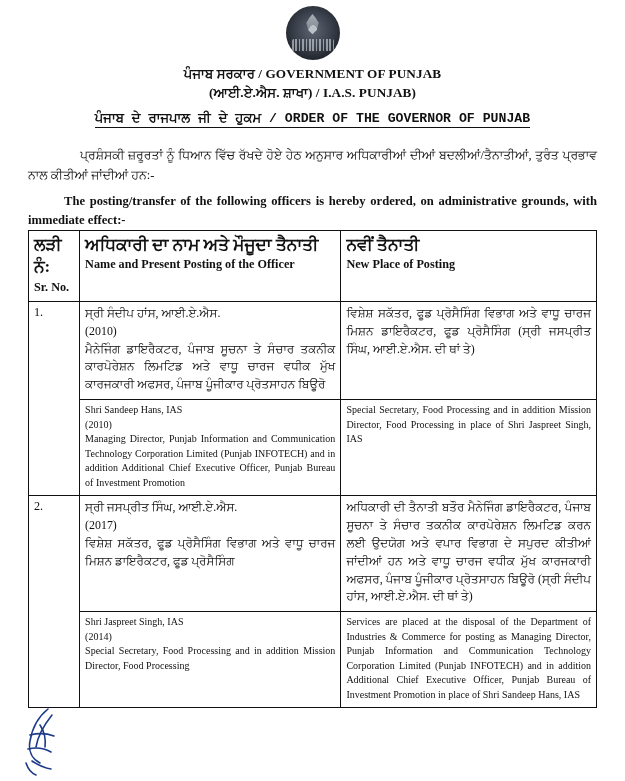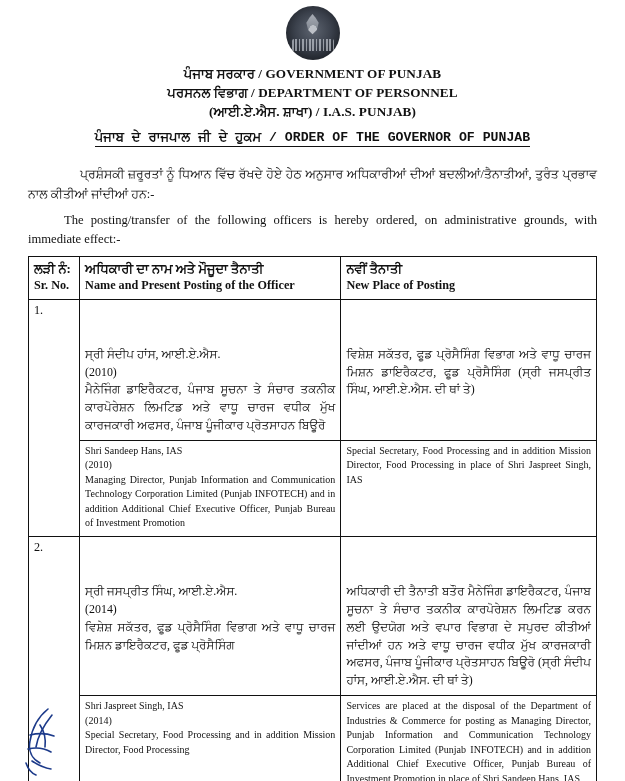--- a/index.html
+++ b/index.html
@@ -98,54 +98,53 @@
     line-height: 1.55;
     text-align: justify;
     margin-top: 20px;
   }
   .para-pa .indent { display: inline-block; width: 52px; }
   .para-en {
     font-size: 12.6px;
     line-height: 1.5;
     text-align: justify;
     margin-top: 7px;
-    margin-bottom: 7px;
+    font-weight: bold;
   }
   .para-en .indent { display: inline-block; width: 36px; }
 
   
   table.main {
     width: 100%;
     border-collapse: collapse;
     table-layout: fixed;
   }
   table.main td, table.main th {
     border: 1px solid #111;
     vertical-align: top;
     padding: 3px 5px 5px 5px;
   }
   .col-sr { width: 9%; }
   .col-present { width: 46%; }
   .col-new { width: 45%; }
 
   .th-pa {
-    font-size: 13px;
+    font-size: 17px;
     font-weight: bold;
     line-height: 1.35;
   }
   .th-en {
     font-size: 12.2px;
     font-weight: bold;
     line-height: 1.35;
   }
   .cell-pa {
     font-size: 11.9px;
     line-height: 1.5;
     text-align: justify;
-    margin-top: 43px;
   }
   .cell-en {
     font-size: 10px;
     line-height: 1.45;
     text-align: justify;
   }
   .sr-num {
     font-size: 12.2px;
     text-align: left;
   }
@@ -165,21 +164,20 @@
 <body>
 
 <div class="page">
 
   <div class="emblem-wrap">
     <div class="emblem"></div>
   </div>
 
   <div class="header">
     <div class="h-line">ਪੰਜਾਬ ਸਰਕਾਰ / GOVERNMENT OF PUNJAB</div>
-    <div class="h-line">ਪਰਸਨਲ ਵਿਭਾਗ / DEPARTMENT OF PERSONNEL</div>
     <div class="h-line">(ਆਈ.ਏ.ਐਸ. ਸ਼ਾਖਾ) / I.A.S. PUNJAB)</div>
   </div>
 
   <div class="order-title">
     <span class="u">ਪੰਜਾਬ ਦੇ ਰਾਜਪਾਲ ਜੀ ਦੇ ਹੁਕਮ / ORDER OF THE GOVERNOR OF PUNJAB</span>
   </div>
 
   <div class="body-wrap">
 
     <div class="para-pa"><span class="indent"></span><span>ਪ੍ਰਸ਼ੰਸਕੀ ਜ਼ਰੂਰਤਾਂ ਨੂੰ ਧਿਆਨ ਵਿੱਚ ਰੱਖਦੇ ਹੋਏ ਹੇਠ ਅਨੁਸਾਰ ਅਧਿਕਾਰੀਆਂ ਦੀਆਂ ਬਦਲੀਆਂ/ਤੈਨਾਤੀਆਂ, ਤੁਰੰਤ ਪ੍ਰਭਾਵ ਨਾਲ ਕੀਤੀਆਂ ਜਾਂਦੀਆਂ ਹਨ:-</span></div>
@@ -232,21 +230,21 @@
             <div class="cell-en">Special Secretary, Food Processing and in addition Mission Director, Food Processing in place of Shri Jaspreet Singh, IAS</div>
           </td>
         </tr>
 
         <tr>
           <td rowspan="2">
             <div class="sr-num">2.</div>
           </td>
           <td>
             <div class="cell-pa" style="white-space: pre-line;">ਸ੍ਰੀ ਜਸਪ੍ਰੀਤ ਸਿੰਘ, ਆਈ.ਏ.ਐਸ.
-(2014)
+(2017)
 ਵਿਸ਼ੇਸ਼ ਸਕੱਤਰ, ਫੂਡ ਪ੍ਰੋਸੈਸਿੰਗ ਵਿਭਾਗ ਅਤੇ ਵਾਧੂ ਚਾਰਜ ਮਿਸ਼ਨ ਡਾਇਰੈਕਟਰ, ਫੂਡ ਪ੍ਰੋਸੈਸਿੰਗ</div>
           </td>
           <td>
             <div class="cell-pa">ਅਧਿਕਾਰੀ ਦੀ ਤੈਨਾਤੀ ਬਤੌਰ ਮੈਨੇਜਿੰਗ ਡਾਇਰੈਕਟਰ, ਪੰਜਾਬ ਸੂਚਨਾ ਤੇ ਸੰਚਾਰ ਤਕਨੀਕ ਕਾਰਪੋਰੇਸ਼ਨ ਲਿਮਟਿਡ ਕਰਨ ਲਈ ਉਦਯੋਗ ਅਤੇ ਵਪਾਰ ਵਿਭਾਗ ਦੇ ਸਪੁਰਦ ਕੀਤੀਆਂ ਜਾਂਦੀਆਂ ਹਨ ਅਤੇ ਵਾਧੂ ਚਾਰਜ ਵਧੀਕ ਮੁੱਖ ਕਾਰਜਕਾਰੀ ਅਫਸਰ, ਪੰਜਾਬ ਪੂੰਜੀਕਾਰ ਪ੍ਰੋਤਸਾਹਨ ਬਿਊਰੋ (ਸ੍ਰੀ ਸੰਦੀਪ ਹਾਂਸ, ਆਈ.ਏ.ਐਸ. ਦੀ ਥਾਂ ਤੇ)</div>
           </td>
         </tr>
 
         <tr>
           <td>
             <div class="cell-en" style="white-space: pre-line;">Shri Jaspreet Singh, IAS

